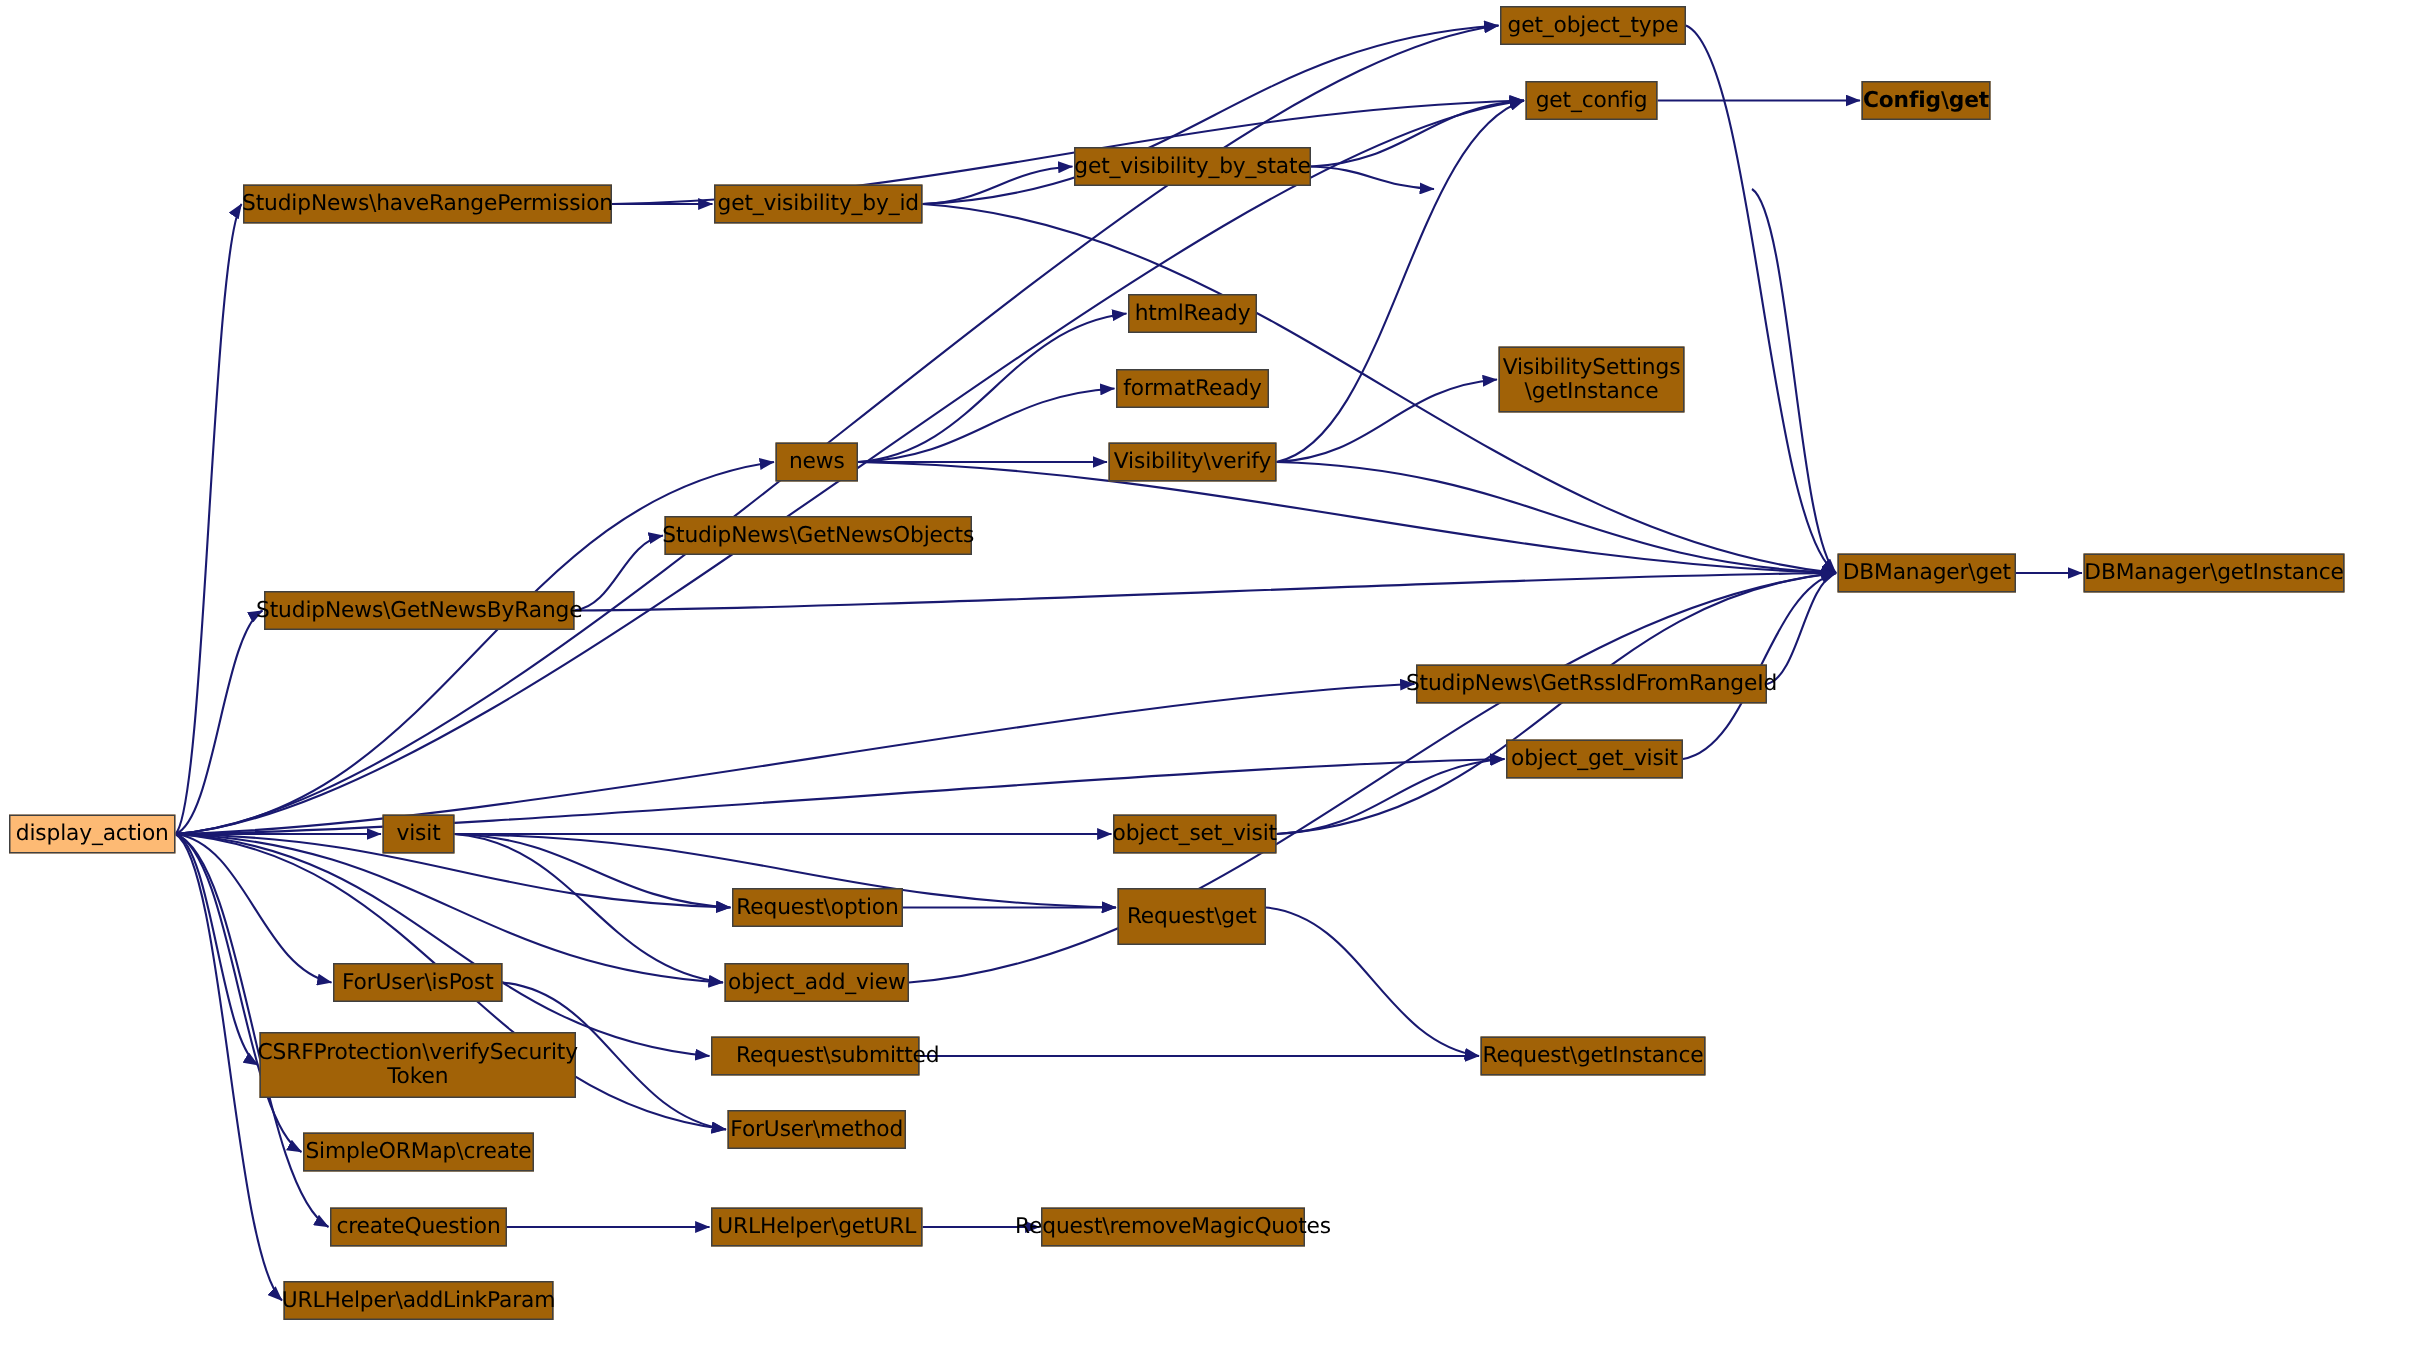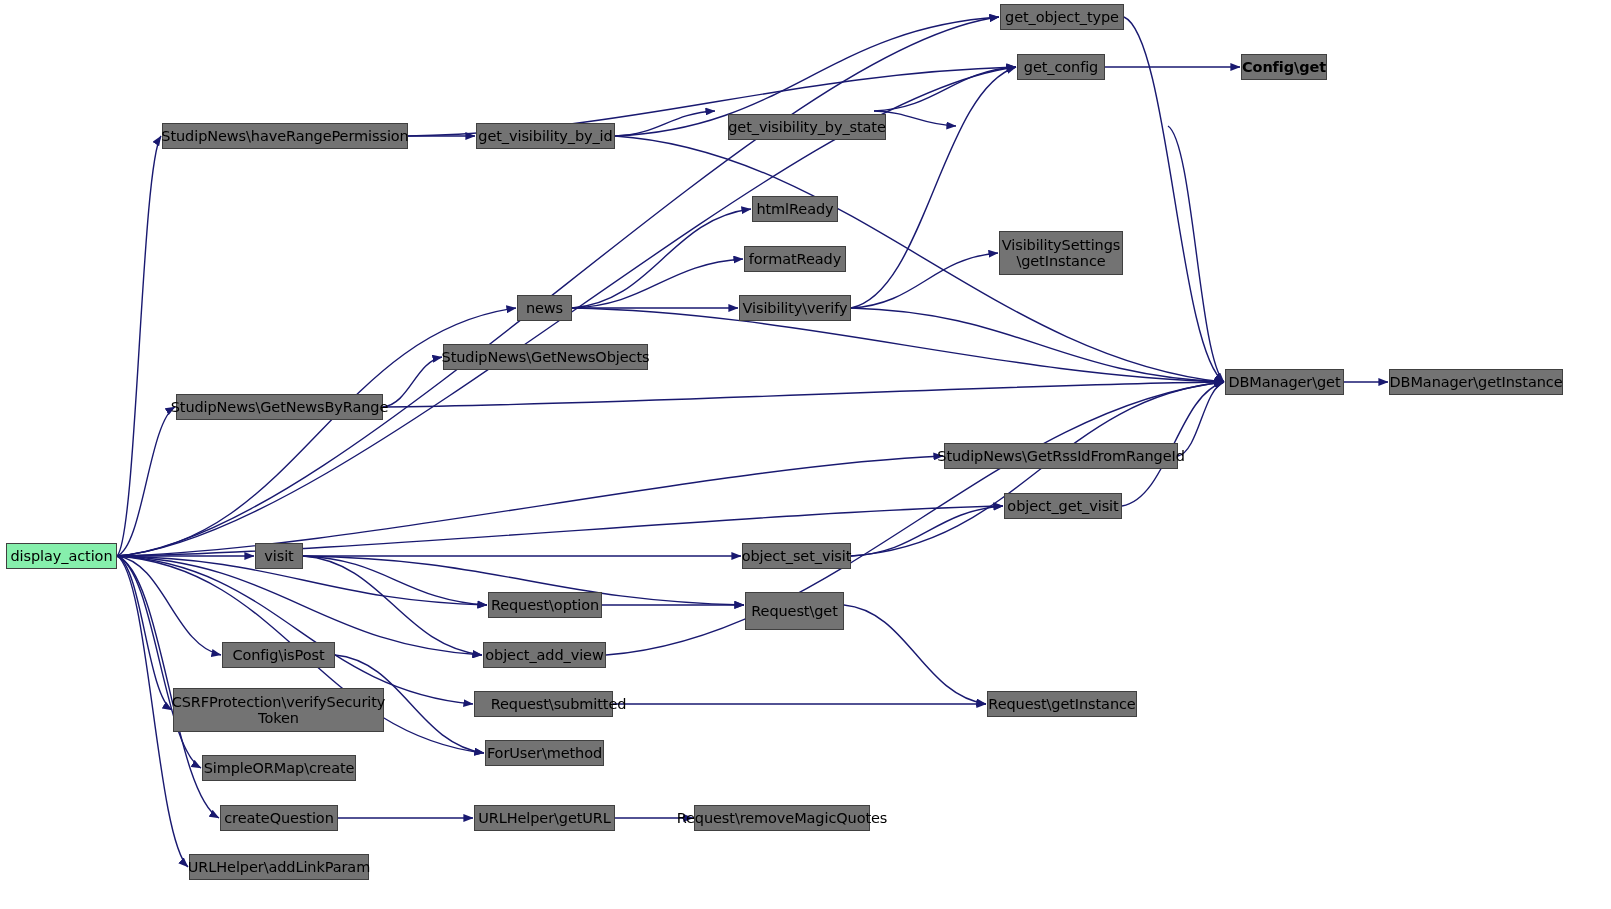--- a/index.html
+++ b/index.html
@@ -1,23 +1,23 @@
 <!DOCTYPE html>
 <html><head>
 <meta charset="utf-8">
 <style>
   html,body{margin:0;padding:0;background:#ffffff;}
   #canvas{position:relative;width:1611px;height:909px;background:#ffffff;
     font-family:"DejaVu Sans","Liberation Sans",sans-serif;overflow:hidden;}
   #edges{position:absolute;left:0;top:0;width:1611px;height:909px;}
   .node{position:absolute;box-sizing:border-box;border:1px solid #404040;
-    background:#737373;display:flex;align-items:center;justify-content:center;
+    background:#a16207;display:flex;align-items:center;justify-content:center;
     text-align:center;color:#000000;font-size:14.5px;line-height:1.12;
     letter-spacing:-0.1px;white-space:pre-line;}
-  .node.highlight{background:#86efac;}
+  .node.highlight{background:#fdba74;}
 </style>
 </head>
 <body>
 
 <div id="canvas">
   <svg id="edges" viewBox="0 0 1611 909" xmlns="http://www.w3.org/2000/svg">
     <defs>
       <marker id="ah" markerWidth="10" markerHeight="8" refX="9.6" refY="4" orient="auto" markerUnits="userSpaceOnUse">
         <path d="M0,0 L10,4 L0,8 z" fill="#191970"></path>
       </marker>
@@ -73,41 +73,41 @@
         <path d="M335,655 C402.05,661.174 416.95,743.298 484,753" marker-end="url(#ah)"></path>
         <path d="M606,655 C836,637.801 994,409.027 1224,382" marker-end="url(#ah)"></path>
         <path d="M613,704 C780.85,704 818.15,704 986,704" marker-end="url(#ah)"></path>
         <path d="M338,818 C398.75,818 412.25,818 473,818" marker-end="url(#ah)"></path>
         <path d="M615,818 C650.1,818 657.9,818 693,818" marker-end="url(#ah)"></path>
       </g>
   </svg>
 <div class="node highlight" style="left: 6px; top: 543px; width: 111px; height: 26px;">display_action</div>
     <div class="node" style="left: 162px; top: 123px; width: 246px; height: 26px;">StudipNews\haveRangePermission</div>
     <div class="node" style="left: 476px; top: 123px; width: 139px; height: 26px;">get_visibility_by_id</div>
-    <div class="node" style="left: 716px; top: 114px; width: 158px; height: 26px; margin-left: 12px;">get_visibility_by_state</div>
+    <div class="node" style="left: 716px; top: 98px; width: 158px; height: 26px;">get_visibility_by_state</div>
     <div class="node" style="left: 1000px; top: 4px; width: 124px; height: 26px;">get_object_type</div>
     <div class="node" style="left: 1017px; top: 54px; width: 88px; height: 26px;">get_config</div>
     <div class="node" style="left: 1241px; top: 54px; width: 86px; height: 26px; font-weight: bold;">Config\get</div>
     <div class="node" style="left: 752px; top: 196px; width: 86px; height: 26px;">htmlReady</div>
     <div class="node" style="left: 744px; top: 246px; width: 102px; height: 26px;">formatReady</div>
     <div class="node" style="left: 517px; top: 295px; width: 55px; height: 26px;">news</div>
     <div class="node" style="left: 739px; top: 295px; width: 112px; height: 26px;">Visibility\verify</div>
     <div class="node" style="left: 999px; top: 231px; width: 124px; height: 44px;">VisibilitySettings
 \getInstance</div>
     <div class="node" style="left: 443px; top: 344px; width: 205px; height: 26px;">StudipNews\GetNewsObjects</div>
     <div class="node" style="left: 176px; top: 394px; width: 207px; height: 26px;">StudipNews\GetNewsByRange</div>
     <div class="node" style="left: 1225px; top: 369px; width: 119px; height: 26px;">DBManager\get</div>
     <div class="node" style="left: 1389px; top: 369px; width: 174px; height: 26px;">DBManager\getInstance</div>
     <div class="node" style="left: 944px; top: 443px; width: 234px; height: 26px;">StudipNews\GetRssIdFromRangeId</div>
     <div class="node" style="left: 1004px; top: 493px; width: 118px; height: 26px;">object_get_visit</div>
     <div class="node" style="left: 255px; top: 543px; width: 48px; height: 26px;">visit</div>
     <div class="node" style="left: 742px; top: 543px; width: 109px; height: 26px;">object_set_visit</div>
     <div class="node" style="left: 488px; top: 592px; width: 114px; height: 26px;">Request\option</div>
     <div class="node" style="left: 745px; top: 592px; width: 99px; height: 38px;">Request\get</div>
-    <div class="node" style="left: 222px; top: 642px; width: 113px; height: 26px;">Config\isPost</div>
+    <div class="node" style="left: 222px; top: 642px; width: 113px; height: 26px;">ForUser\isPost</div>
     <div class="node" style="left: 483px; top: 642px; width: 123px; height: 26px;">object_add_view</div>
     <div class="node" style="left: 173px; top: 688px; width: 211px; height: 44px;">CSRFProtection\verifySecurity
 Token</div>
     <div class="node" style="left: 474px; top: 691px; width: 139px; height: 26px; padding-left: 30px;">Request\submitted</div>
     <div class="node" style="left: 987px; top: 691px; width: 150px; height: 26px;">Request\getInstance</div>
     <div class="node" style="left: 202px; top: 755px; width: 154px; height: 26px;">SimpleORMap\create</div>
     <div class="node" style="left: 485px; top: 740px; width: 119px; height: 26px;">ForUser\method</div>
     <div class="node" style="left: 220px; top: 805px; width: 118px; height: 26px;">createQuestion</div>
     <div class="node" style="left: 474px; top: 805px; width: 141px; height: 26px;">URLHelper\getURL</div>
     <div class="node" style="left: 694px; top: 805px; width: 176px; height: 26px;">Request\removeMagicQuotes</div>

